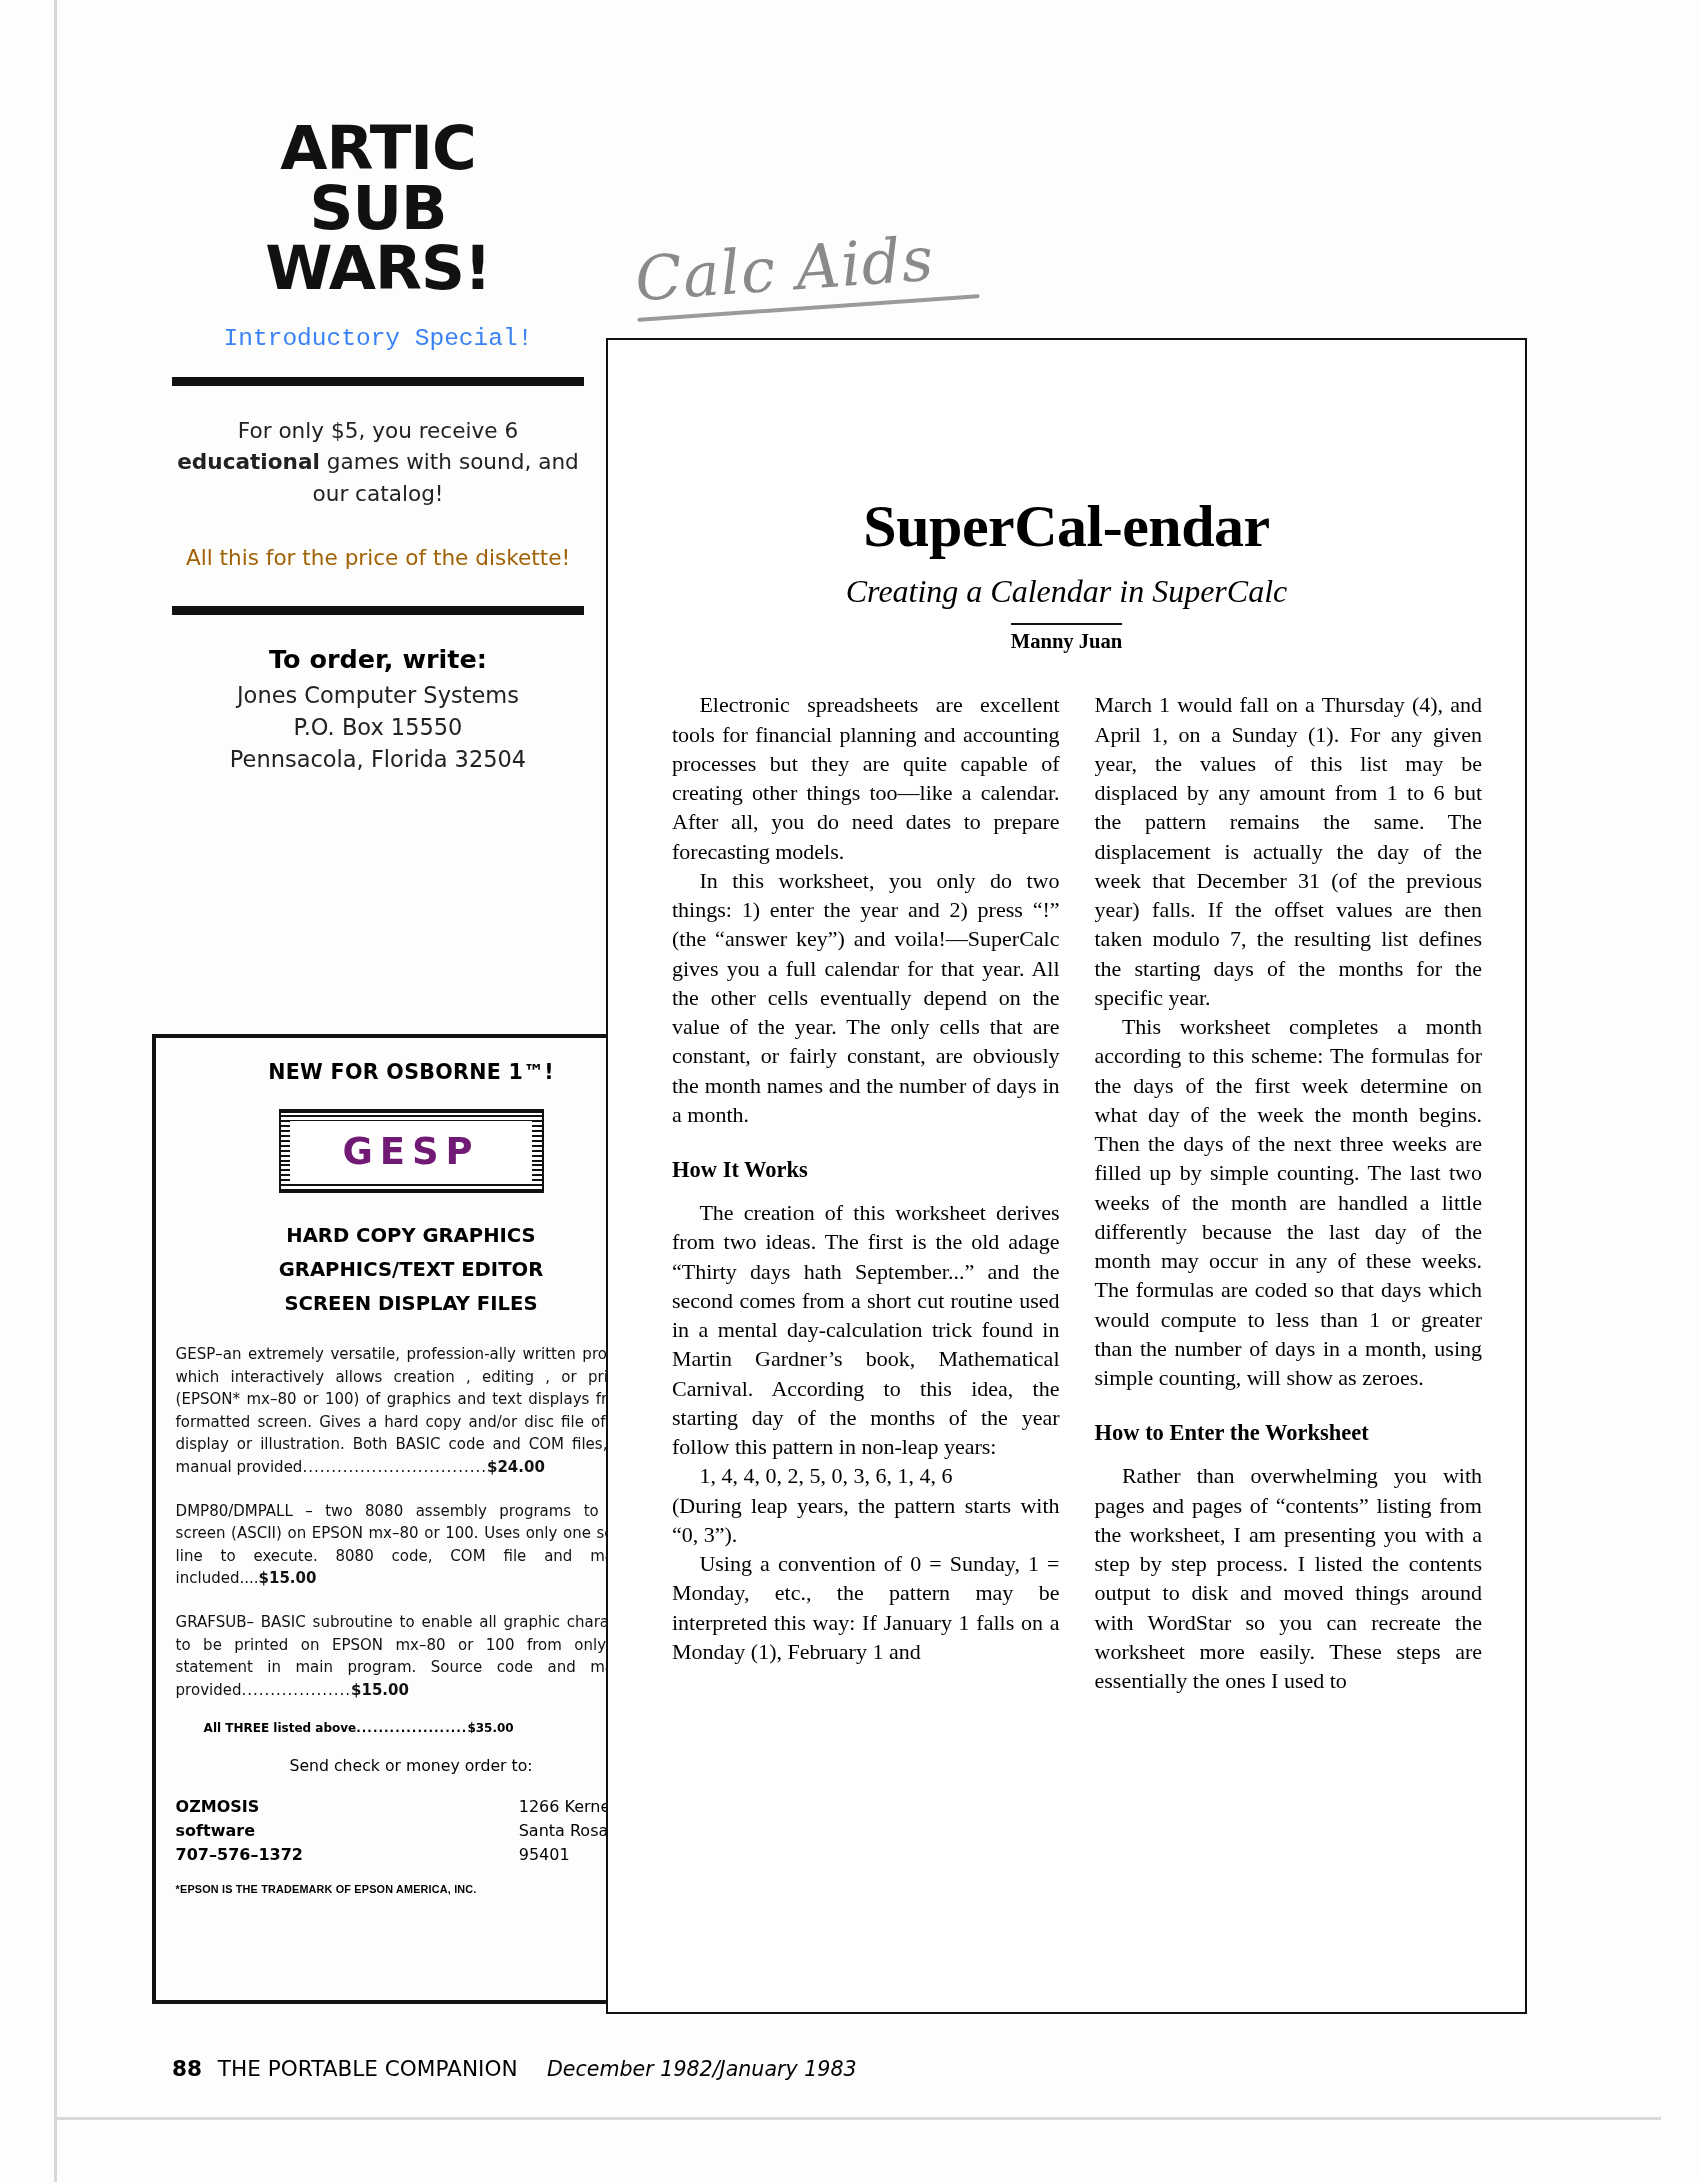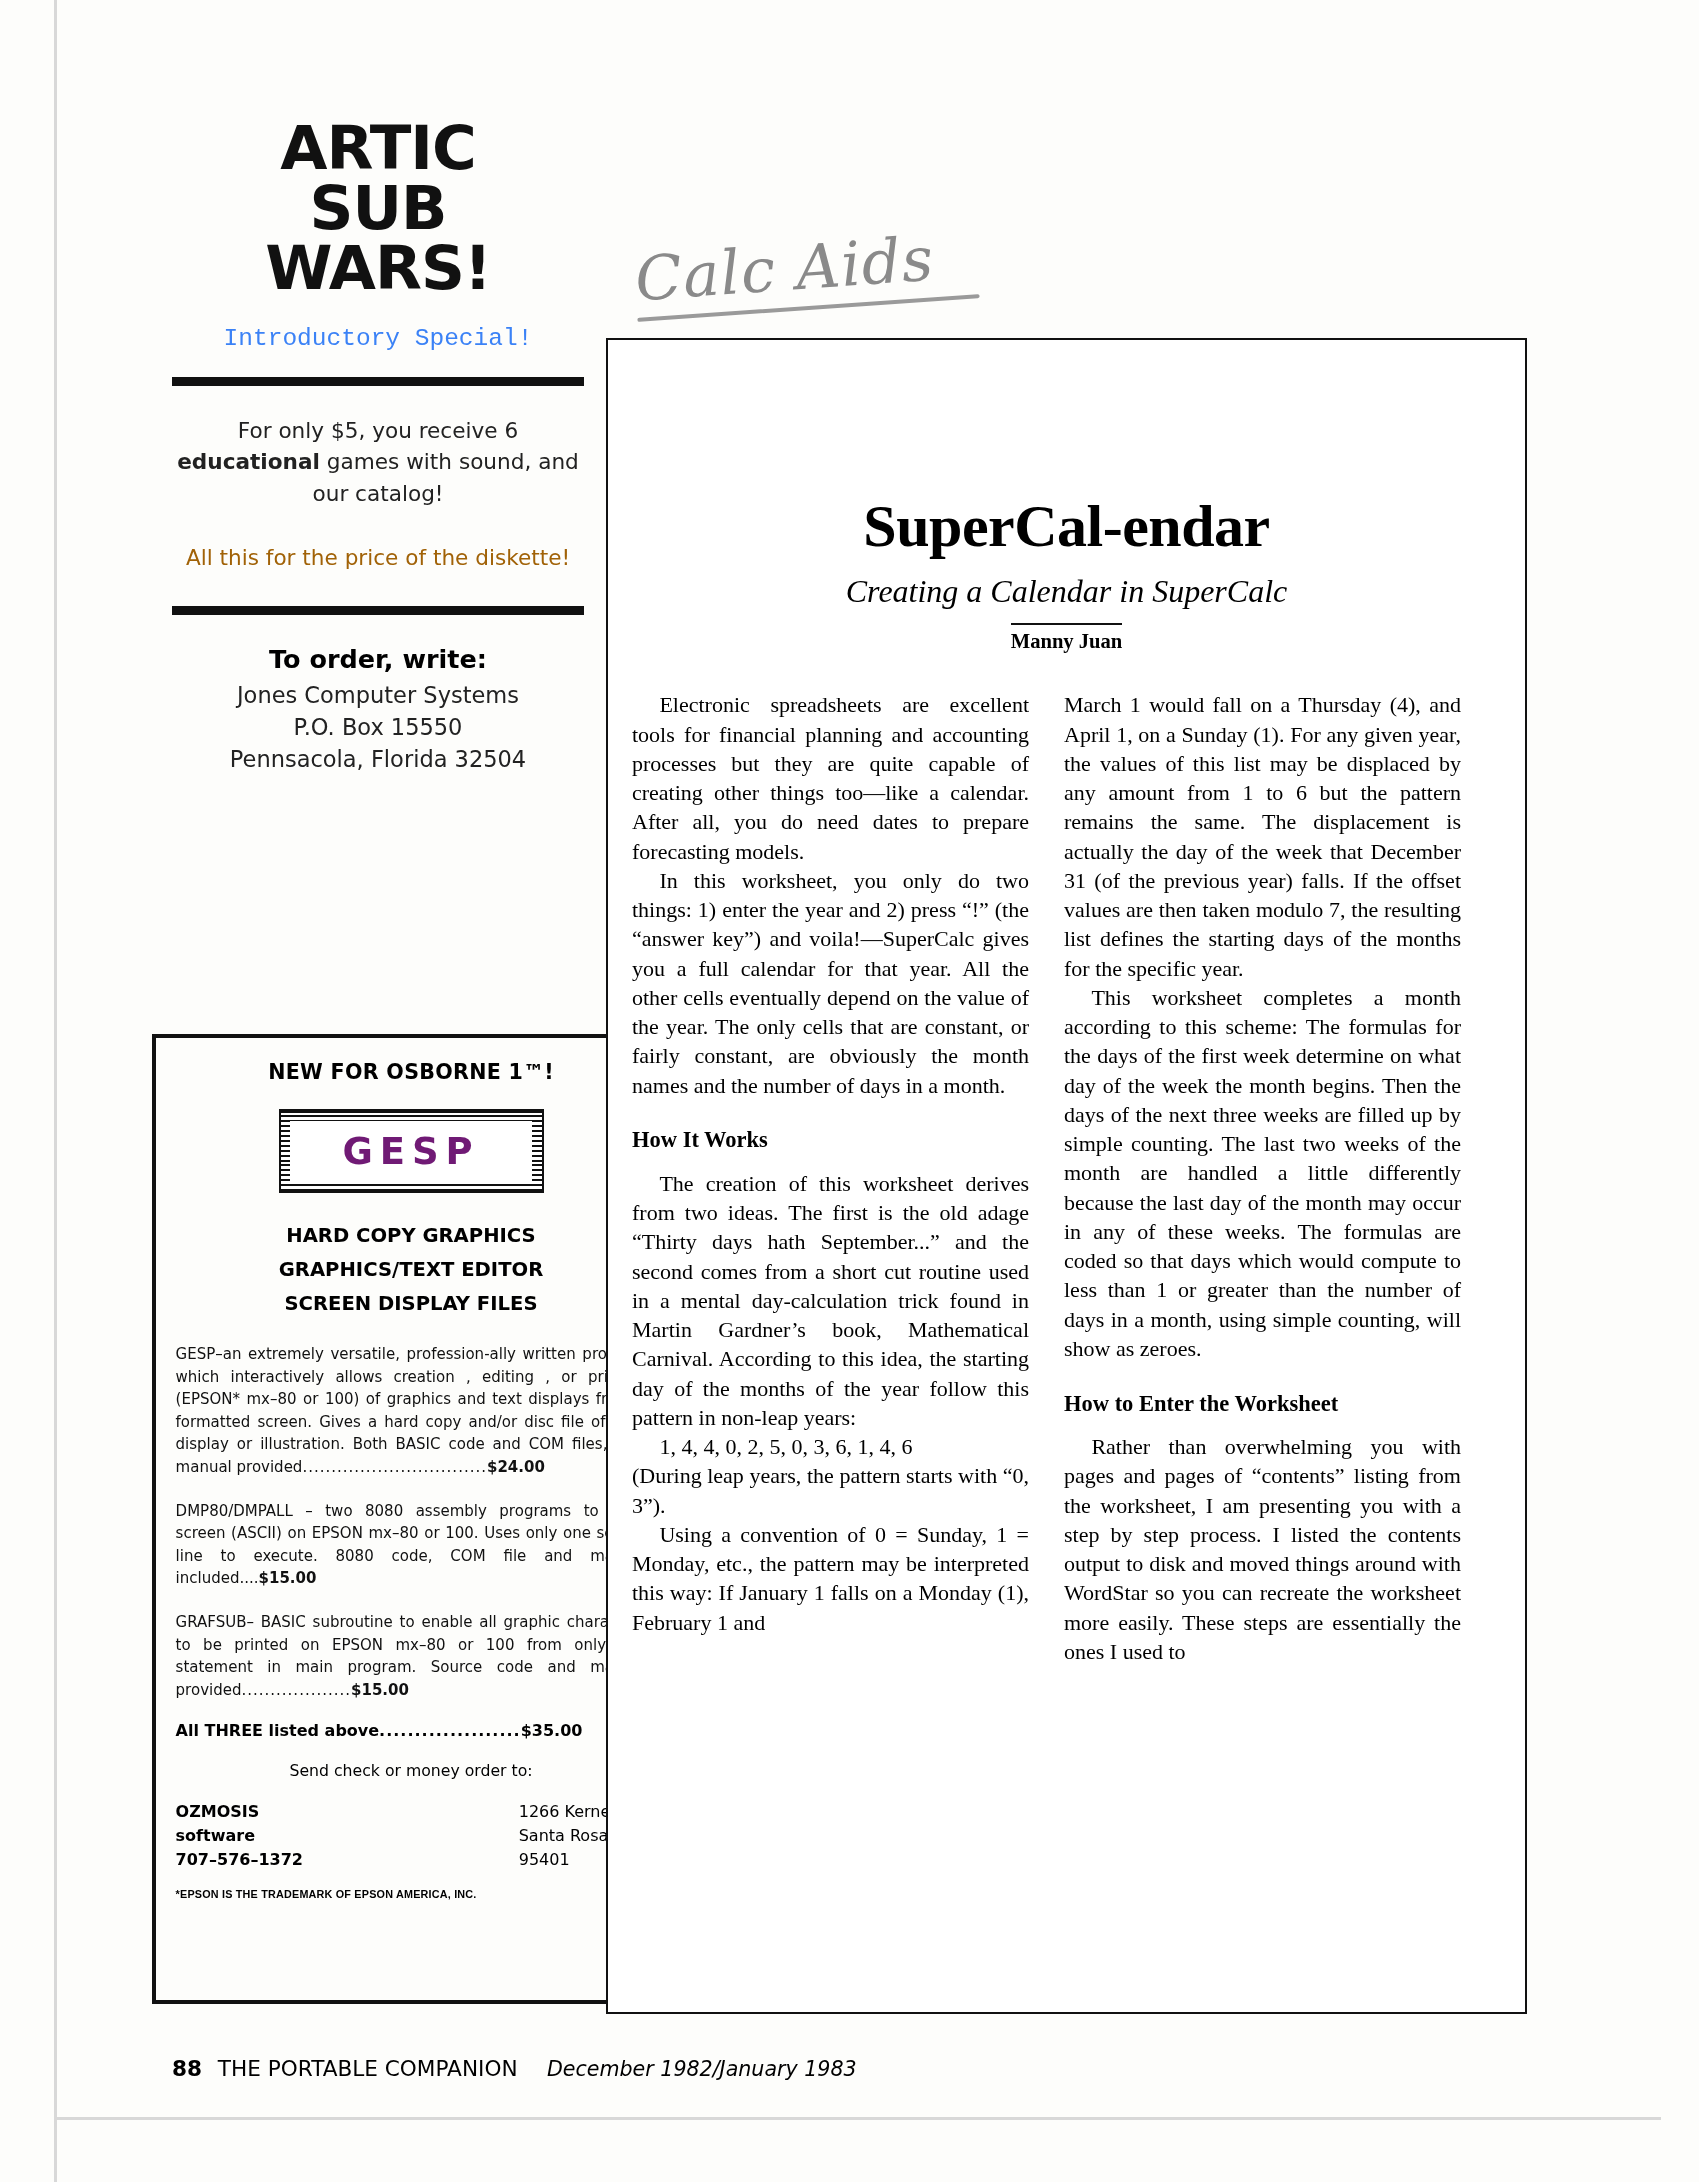--- a/index.html
+++ b/index.html
@@ -152,23 +152,24 @@
     font-size: 15px;
     line-height: 1.5;
     text-align: justify;
     margin-top: 21.6px;
     color: #111;
   }
   .oz-para b { font-weight: bold; }
   .dots { letter-spacing: 1px; }
   .oz-allthree {
     font-family: "DejaVu Sans", sans-serif;
-    font-size: 16px;
+    font-size: 12px;
     font-weight: bold;
     margin-top: 19.6px;
+    margin-left: 28px;
   }
   .oz-send {
     font-family: "DejaVu Sans", sans-serif;
     font-size: 15.7px;
     text-align: center;
     margin-top: 21.6px;
   }
   .oz-addr {
     margin-top: 19.6px;
     display: flex;
@@ -244,21 +245,21 @@
     display: inline-block;
     font-family: "Liberation Serif", serif;
     font-weight: bold;
     font-size: 20.6px;
     border-top: 2px solid #111;
     padding-top: 4.9px;
   }
 
   .cols {
     display: flex;
-    margin: 37px 43px 0 24px;
+    margin: 37px 43px 0 64px;
     gap: 35px;
   }
   .col {
     width: 397px;
     font-family: "Liberation Serif", serif;
     font-size: 22px;
     line-height: 1.33;
     text-align: justify;
     -webkit-hyphens: auto;
     hyphens: auto;

